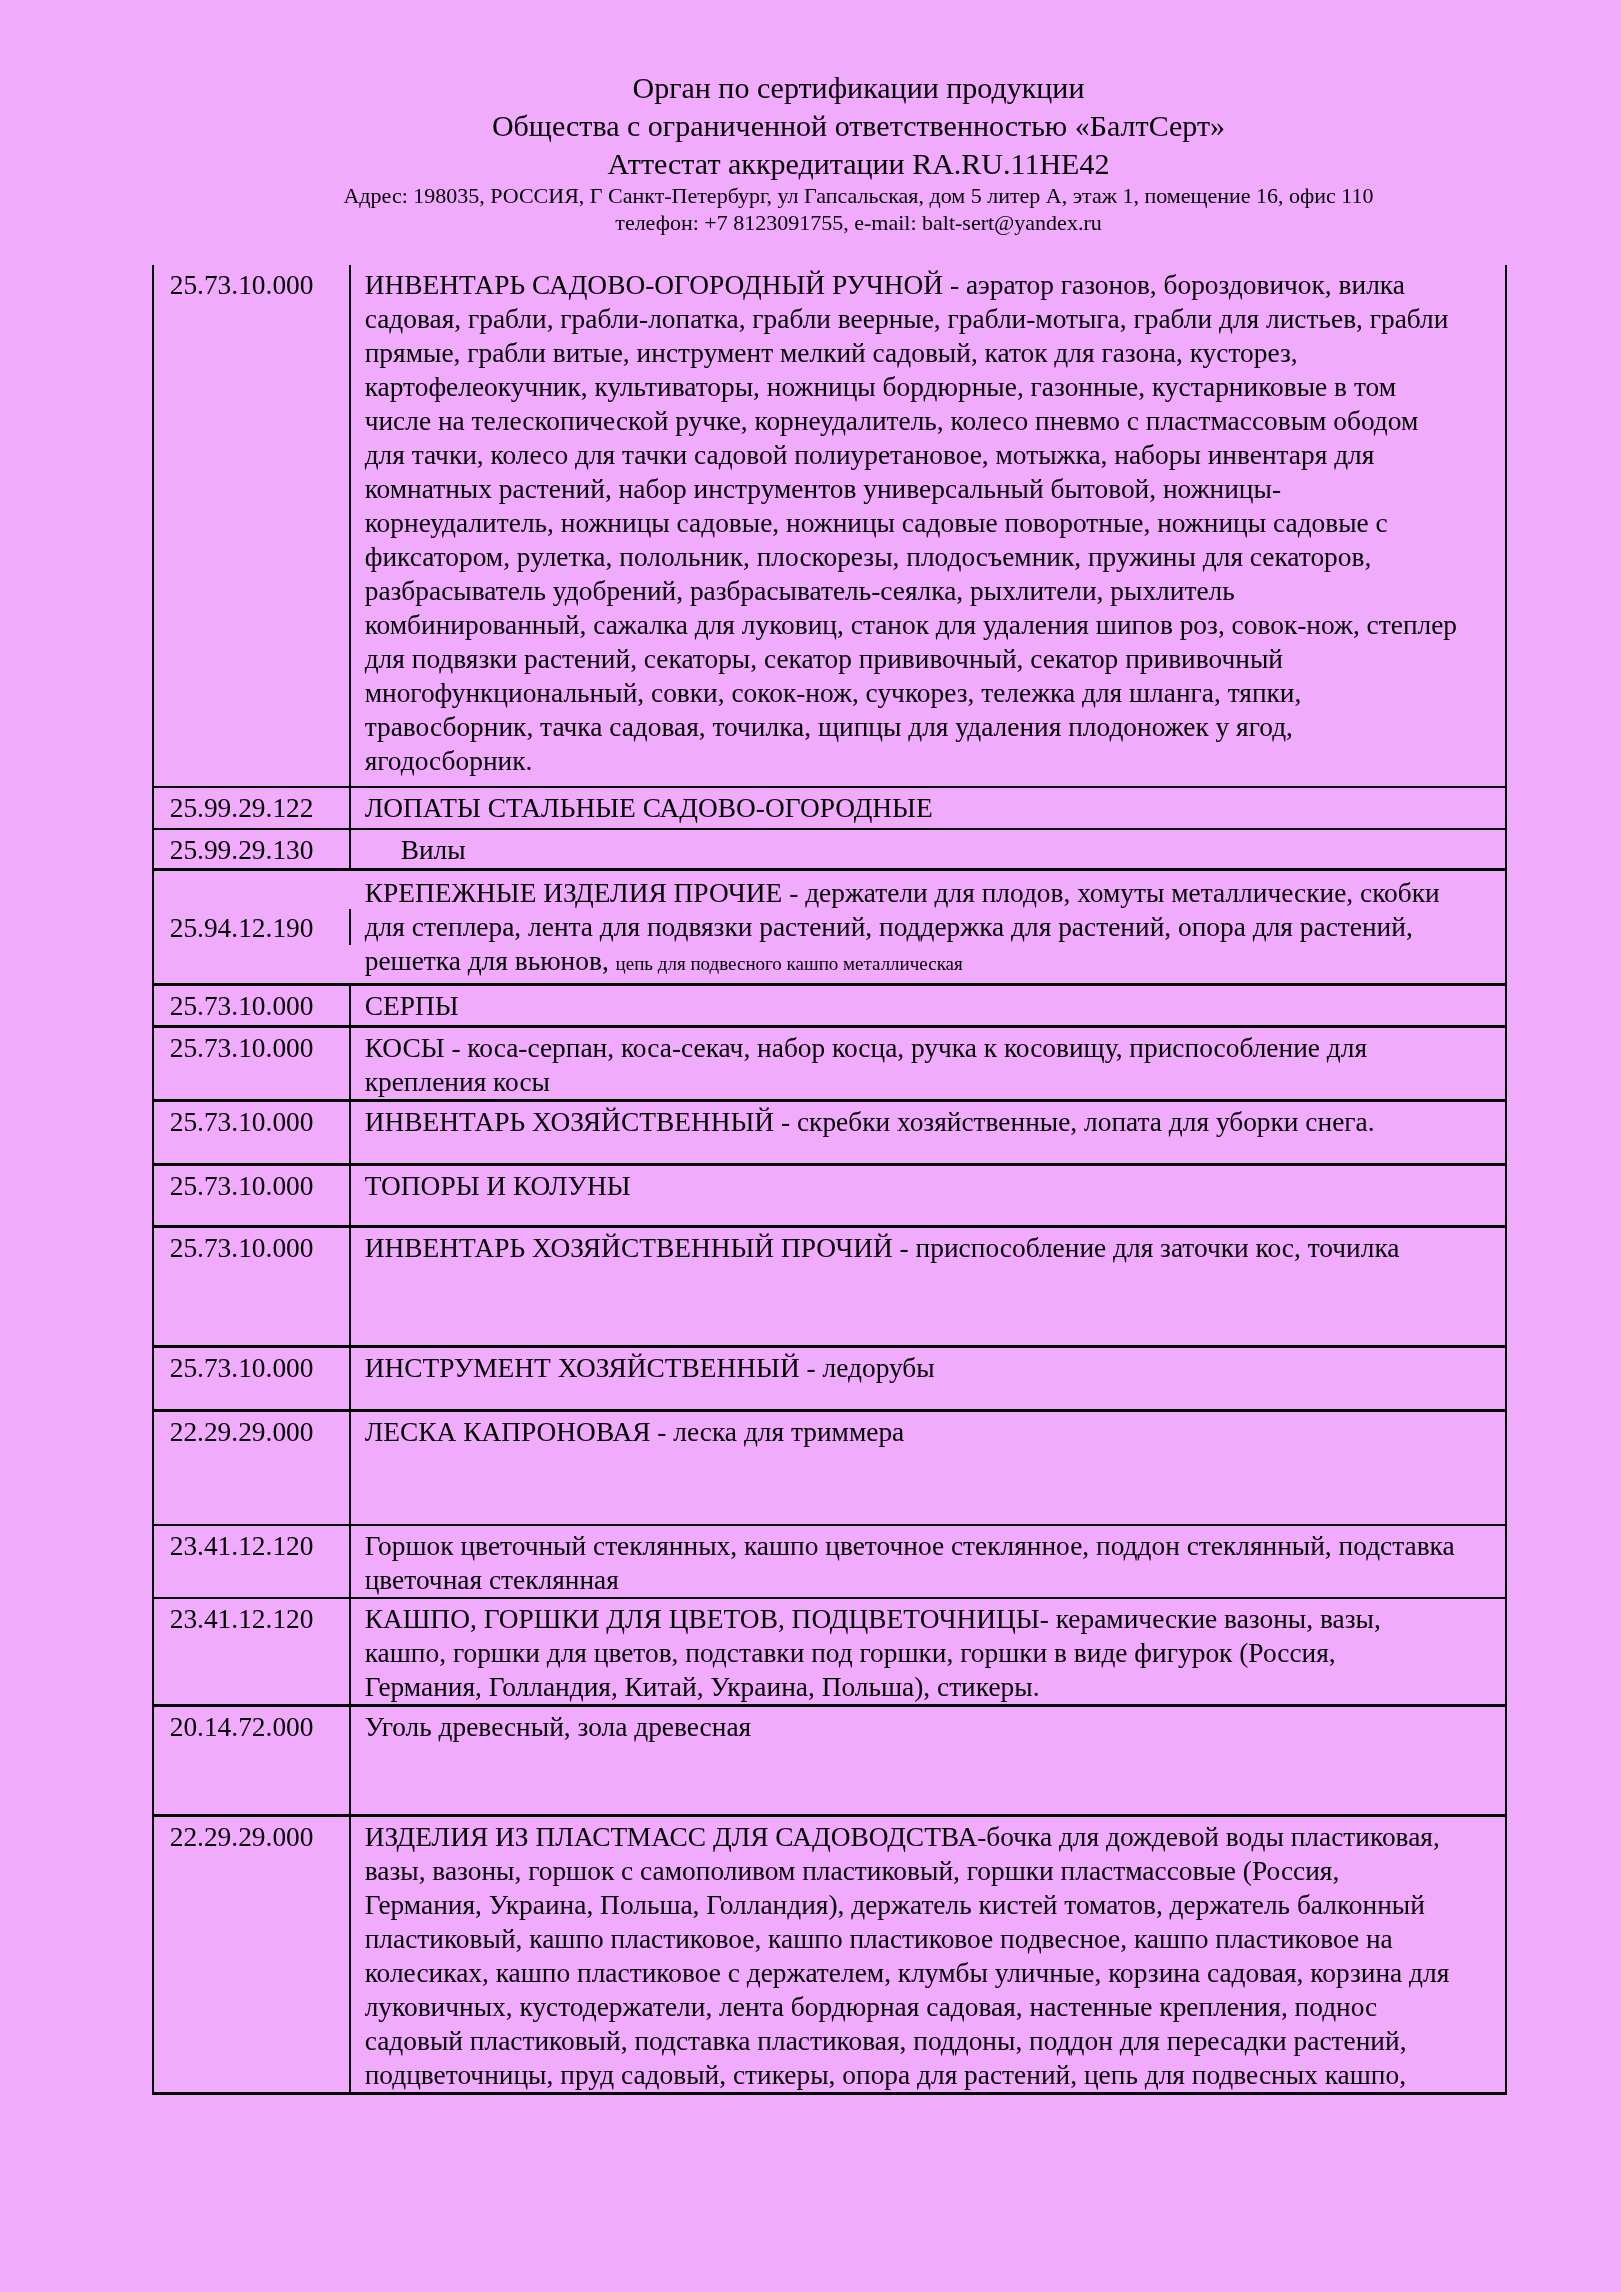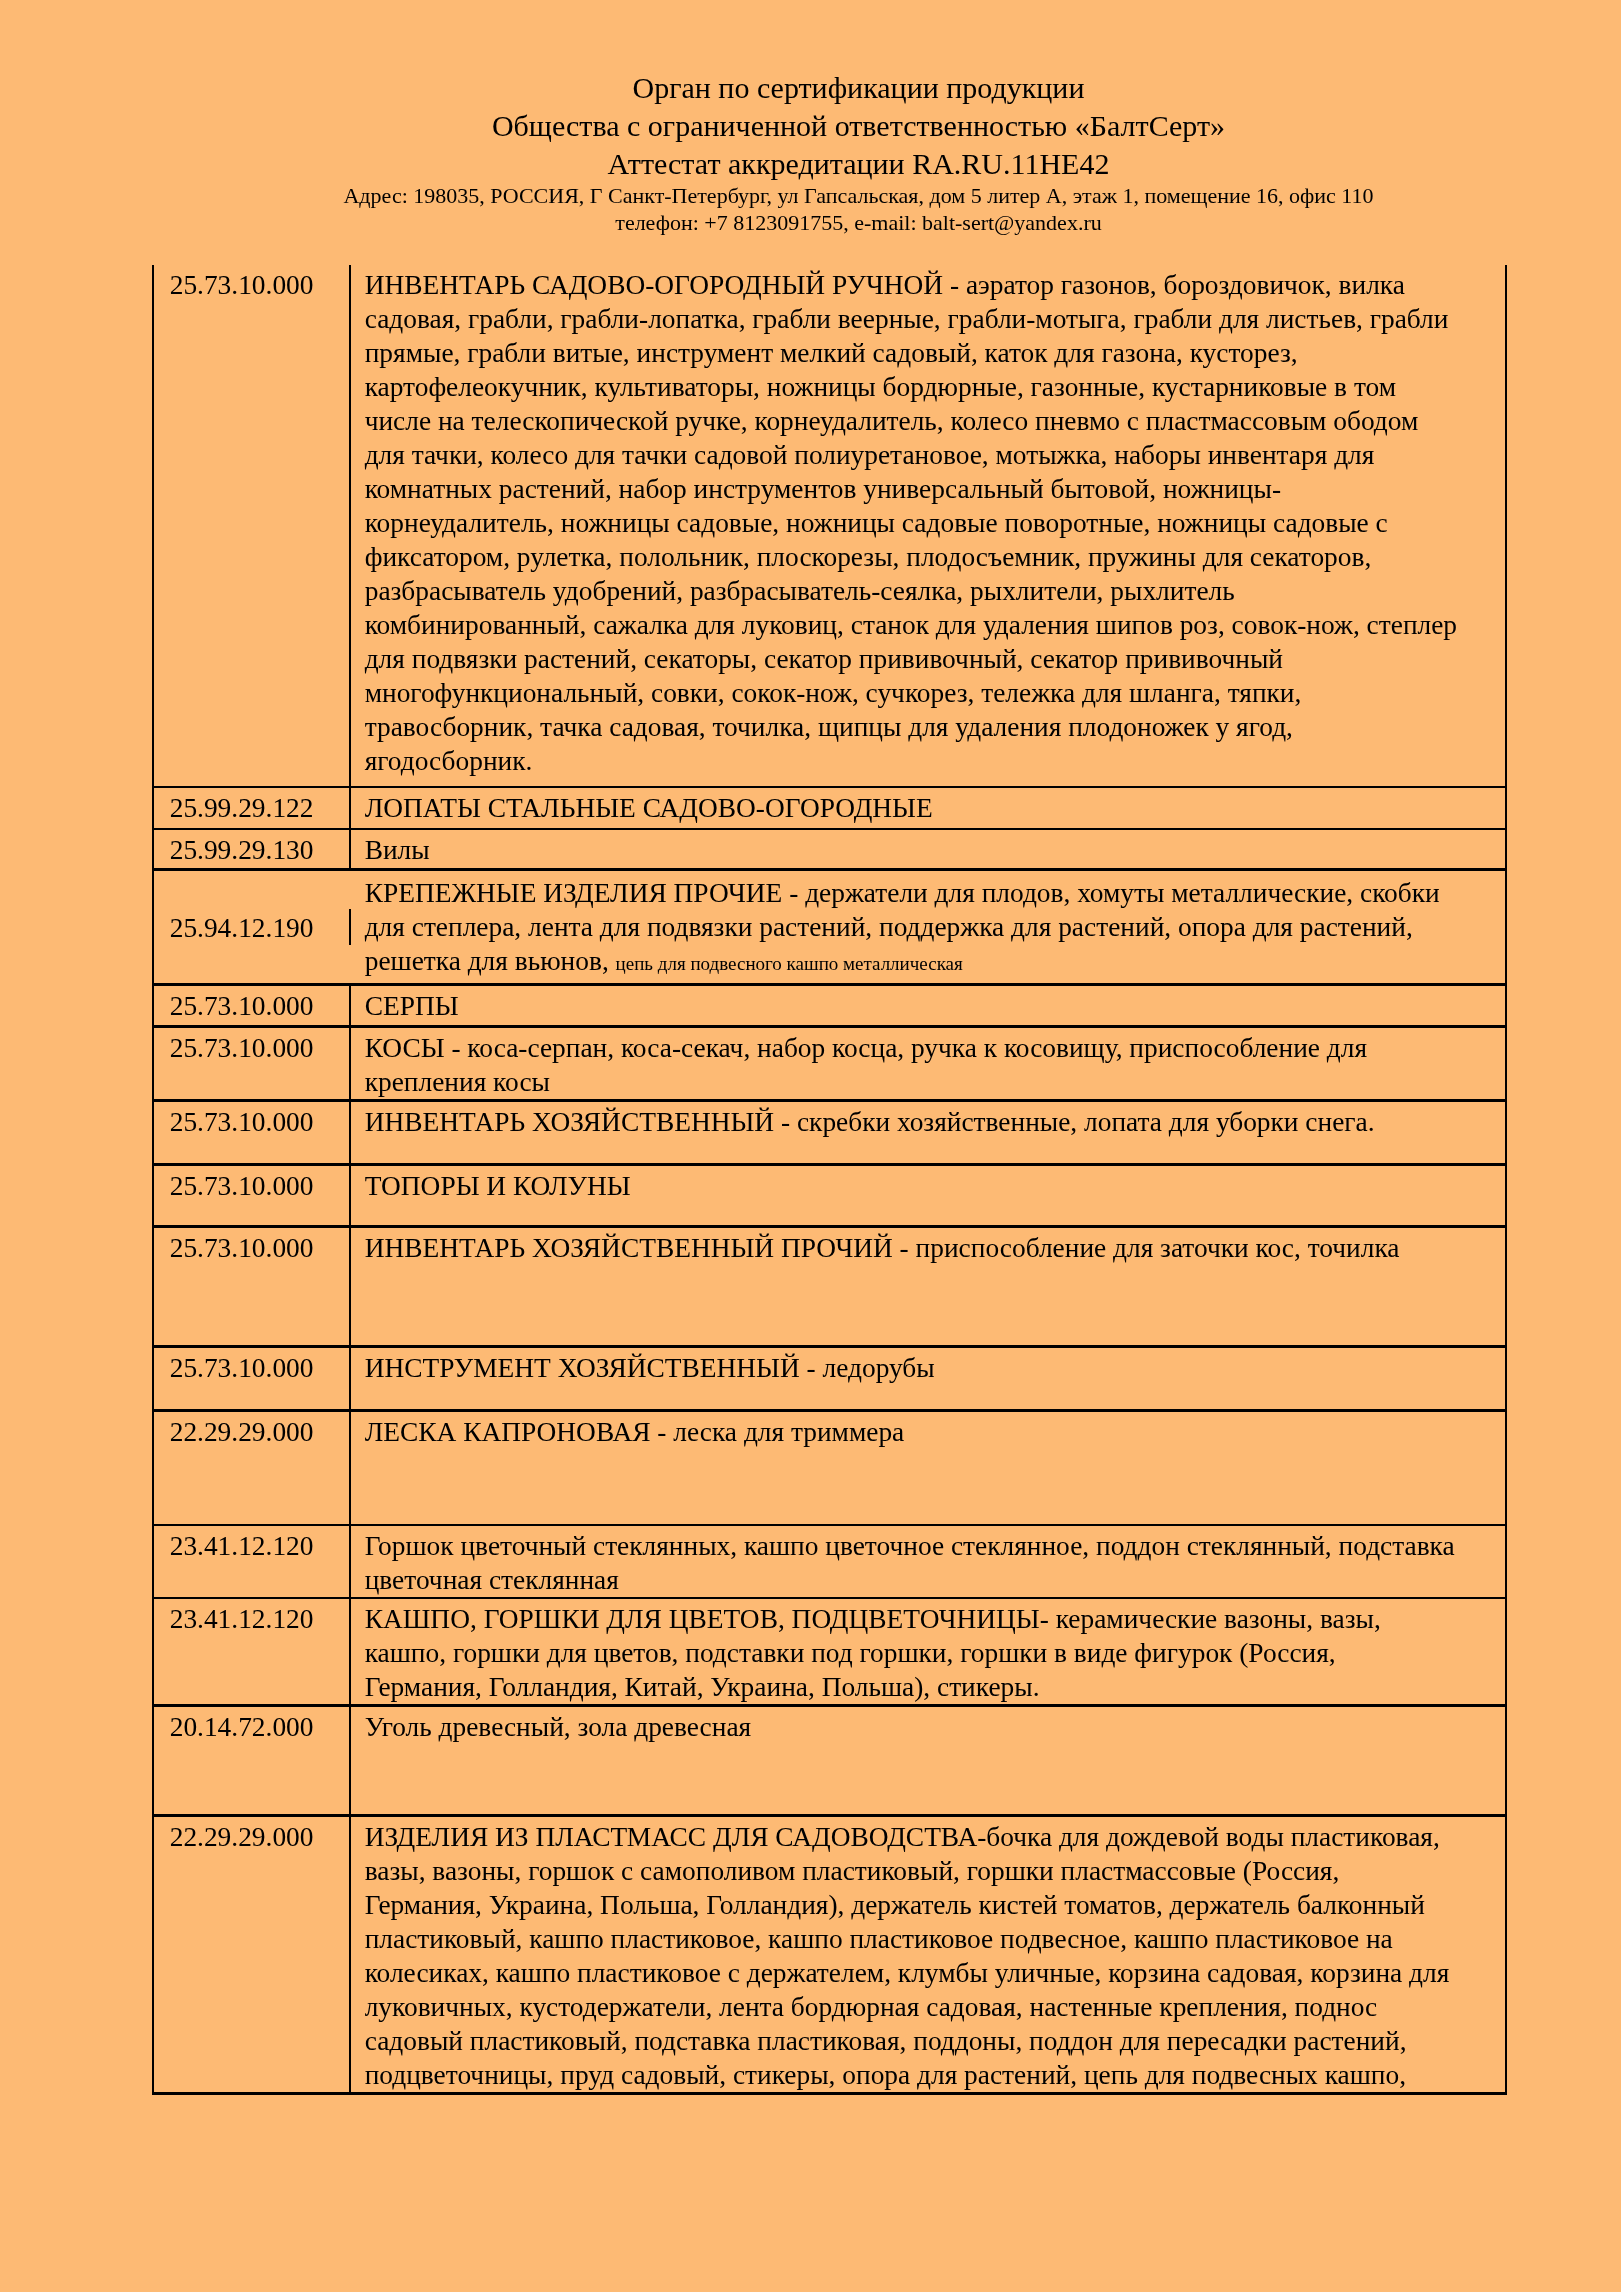--- a/index.html
+++ b/index.html
@@ -1,20 +1,20 @@
 <!DOCTYPE html>
 <html><head>
 <meta charset="utf-8">
 <style>
   html, body { margin: 0; padding: 0; background: #ffffff; }
   .page {
     position: relative;
     width: 1621px;
     height: 2293px;
-    background: #fdba74;
+    background: #f0abfc;
     color: #000000;
     font-family: "Liberation Serif", "DejaVu Serif", serif;
     overflow: hidden;
   }
   .doc-header {
     position: absolute;
     top: 69px;
     left: 152px;
     width: 1413px;
     text-align: center;
@@ -51,21 +51,21 @@
     padding: 2.9px 47px 0 13.7px;
     font-size: 27.4px;
     line-height: 34px;
     text-align: left;
   }
   .t-desc .small { font-size: 19px; }
 
   
   .t-row:nth-child(1)  { min-height: 523px; }
   .t-row:nth-child(2)  { min-height: 42px;  }
-  .t-row:nth-child(3)  { min-height: 41px;  border-bottom-width: 3.9px; }
+  .t-row:nth-child(3)  { min-height: 41px;  border-bottom-width: 3.9px; gap: 36px; }
   .t-row:nth-child(4)  { min-height: 115px; border-bottom-width: 3.9px; align-items: center; }
   .t-row:nth-child(5)  { min-height: 42px;  border-bottom-width: 3.9px; }
   .t-row:nth-child(6)  { min-height: 68px;  border-bottom-width: 3.9px; }
   .t-row:nth-child(7)  { min-height: 64px;  border-bottom-width: 3.9px; }
   .t-row:nth-child(8)  { min-height: 62px;  border-bottom-width: 3.9px; }
   .t-row:nth-child(9)  { min-height: 120px; border-bottom-width: 3.9px; }
   .t-row:nth-child(10) { min-height: 64px;  border-bottom-width: 3.9px; }
   .t-row:nth-child(11) { min-height: 114px; }
   .t-row:nth-child(12) { min-height: 64px;  }
   .t-row:nth-child(13) { min-height: 71px;  border-bottom-width: 3.9px; }

